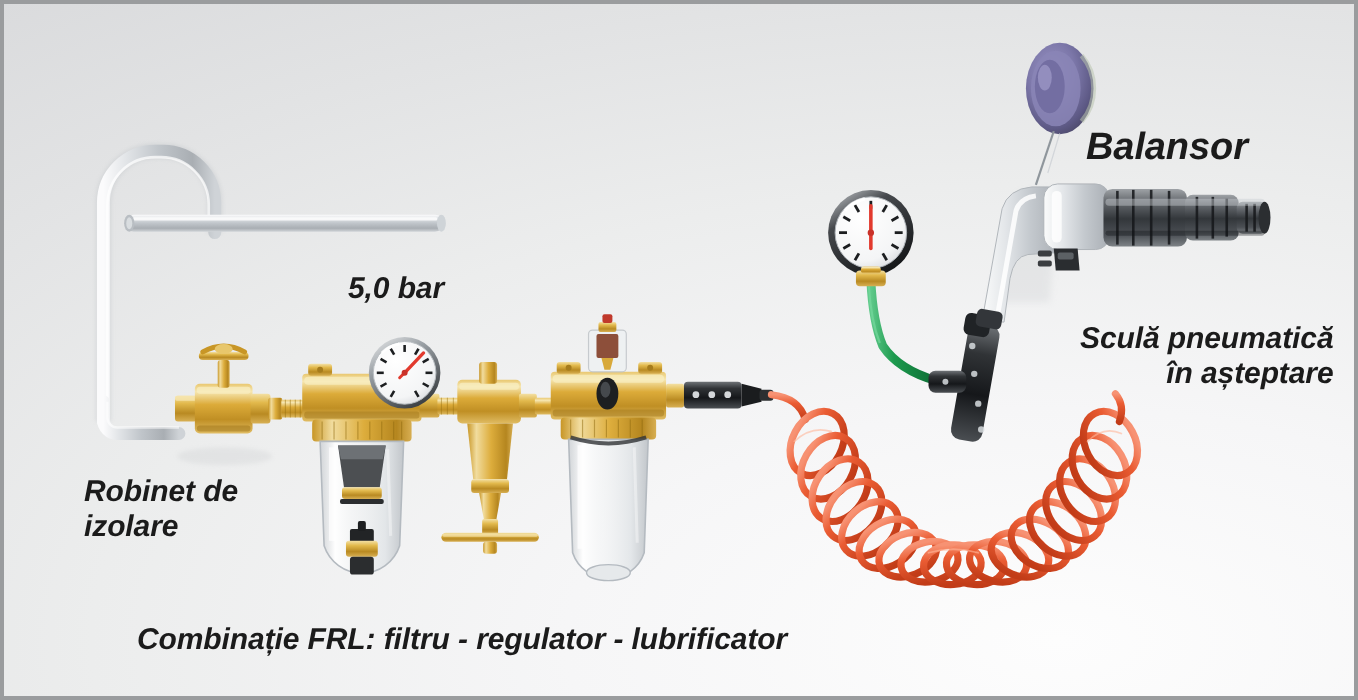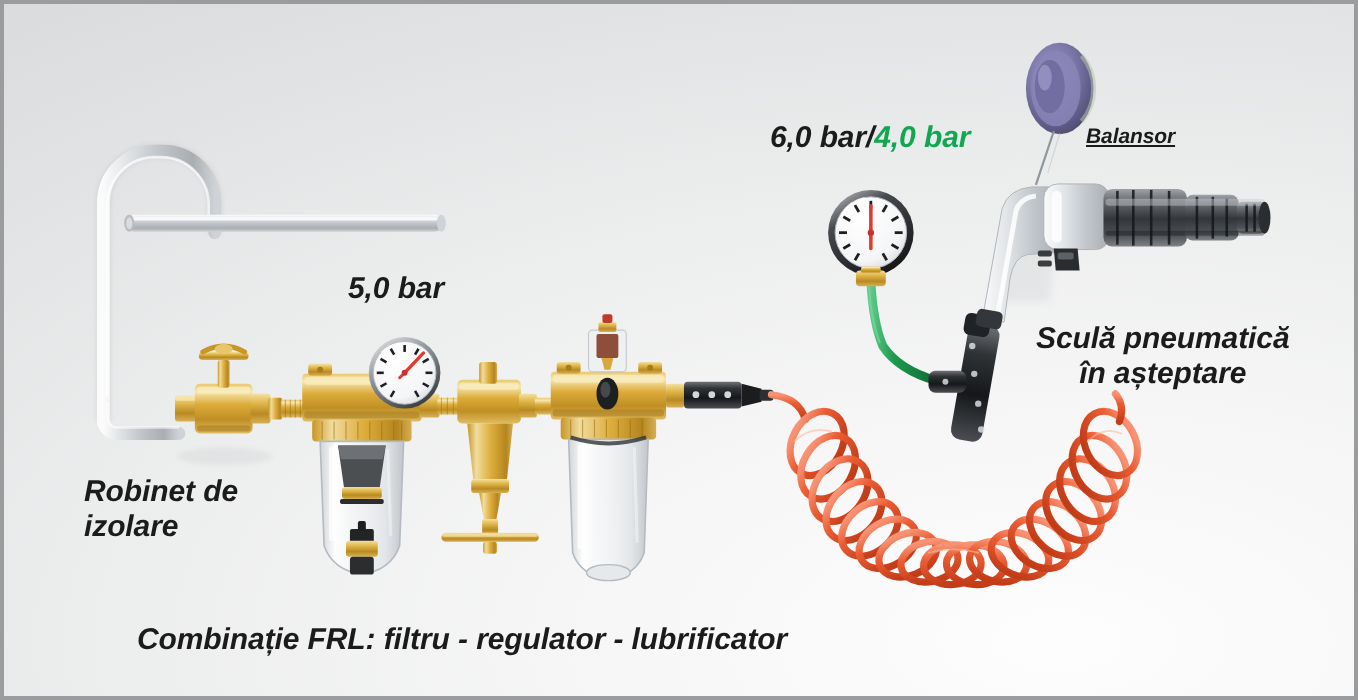--- a/index.html
+++ b/index.html
@@ -18,22 +18,22 @@
     font-style:italic;font-weight:bold;
     color:#1b1b1b;
     line-height:1.16;
     white-space:pre-line;
     letter-spacing:-0.1px;
     text-rendering:geometricPrecision;
   }
   #lbl-bar61{left:344px;top:268px;font-size:30px;}
   #lbl-bar60{left:766px;top:117px;font-size:30px;}
   #lbl-bar60 .grn{color:#11a650;}
-  #lbl-balansor{left:1082px;top:121px;font-size:21px;text-decoration:underline;}
-  #lbl-tool{left:1032px;top:318px;font-size:30px;text-align:center;}
+  #lbl-balansor{left:1082px;top:121px;font-size:38px;}
+  #lbl-tool{left:1076px;top:318px;font-size:30px;text-align:right;}
   #lbl-hose{left:750px;top:420px;font-size:30px;}
   #lbl-valve{left:80px;top:471px;font-size:30px;}
   #lbl-frl{left:133px;top:619px;font-size:30px;}
 </style>
 </head>
 <body>
 
 <div id="stage">
 
   <svg id="art" viewBox="0 0 1358 700">
@@ -437,21 +437,20 @@
       <path d="M1084 52 A40 46 0 0 1 1084 118" fill="none" stroke="#b9c4ae" stroke-width="5" opacity="0.55"></path>
 
       <path d="M1056 128 L1038 182" stroke="#8f969c" stroke-width="2.2" fill="none"></path>
       <path d="M1062 130 L1050 170" stroke="#c7ccd1" stroke-width="1.2" fill="none" opacity="0.7"></path>
     </g>
 
   </svg>
 
   <div class="lbl" id="lbl-bar61">5,0 bar</div>
 
-  <div class="lbl" id="lbl-bar60"><span>6,0 bar/</span><span class="grn">4,0 bar</span></div>
 
   <div class="lbl" id="lbl-balansor">Balansor</div>
 
   <div class="lbl" id="lbl-tool">Sculă pneumatică
 în așteptare</div>
 
 
   <div class="lbl" id="lbl-valve">Robinet de
 izolare</div>
 

